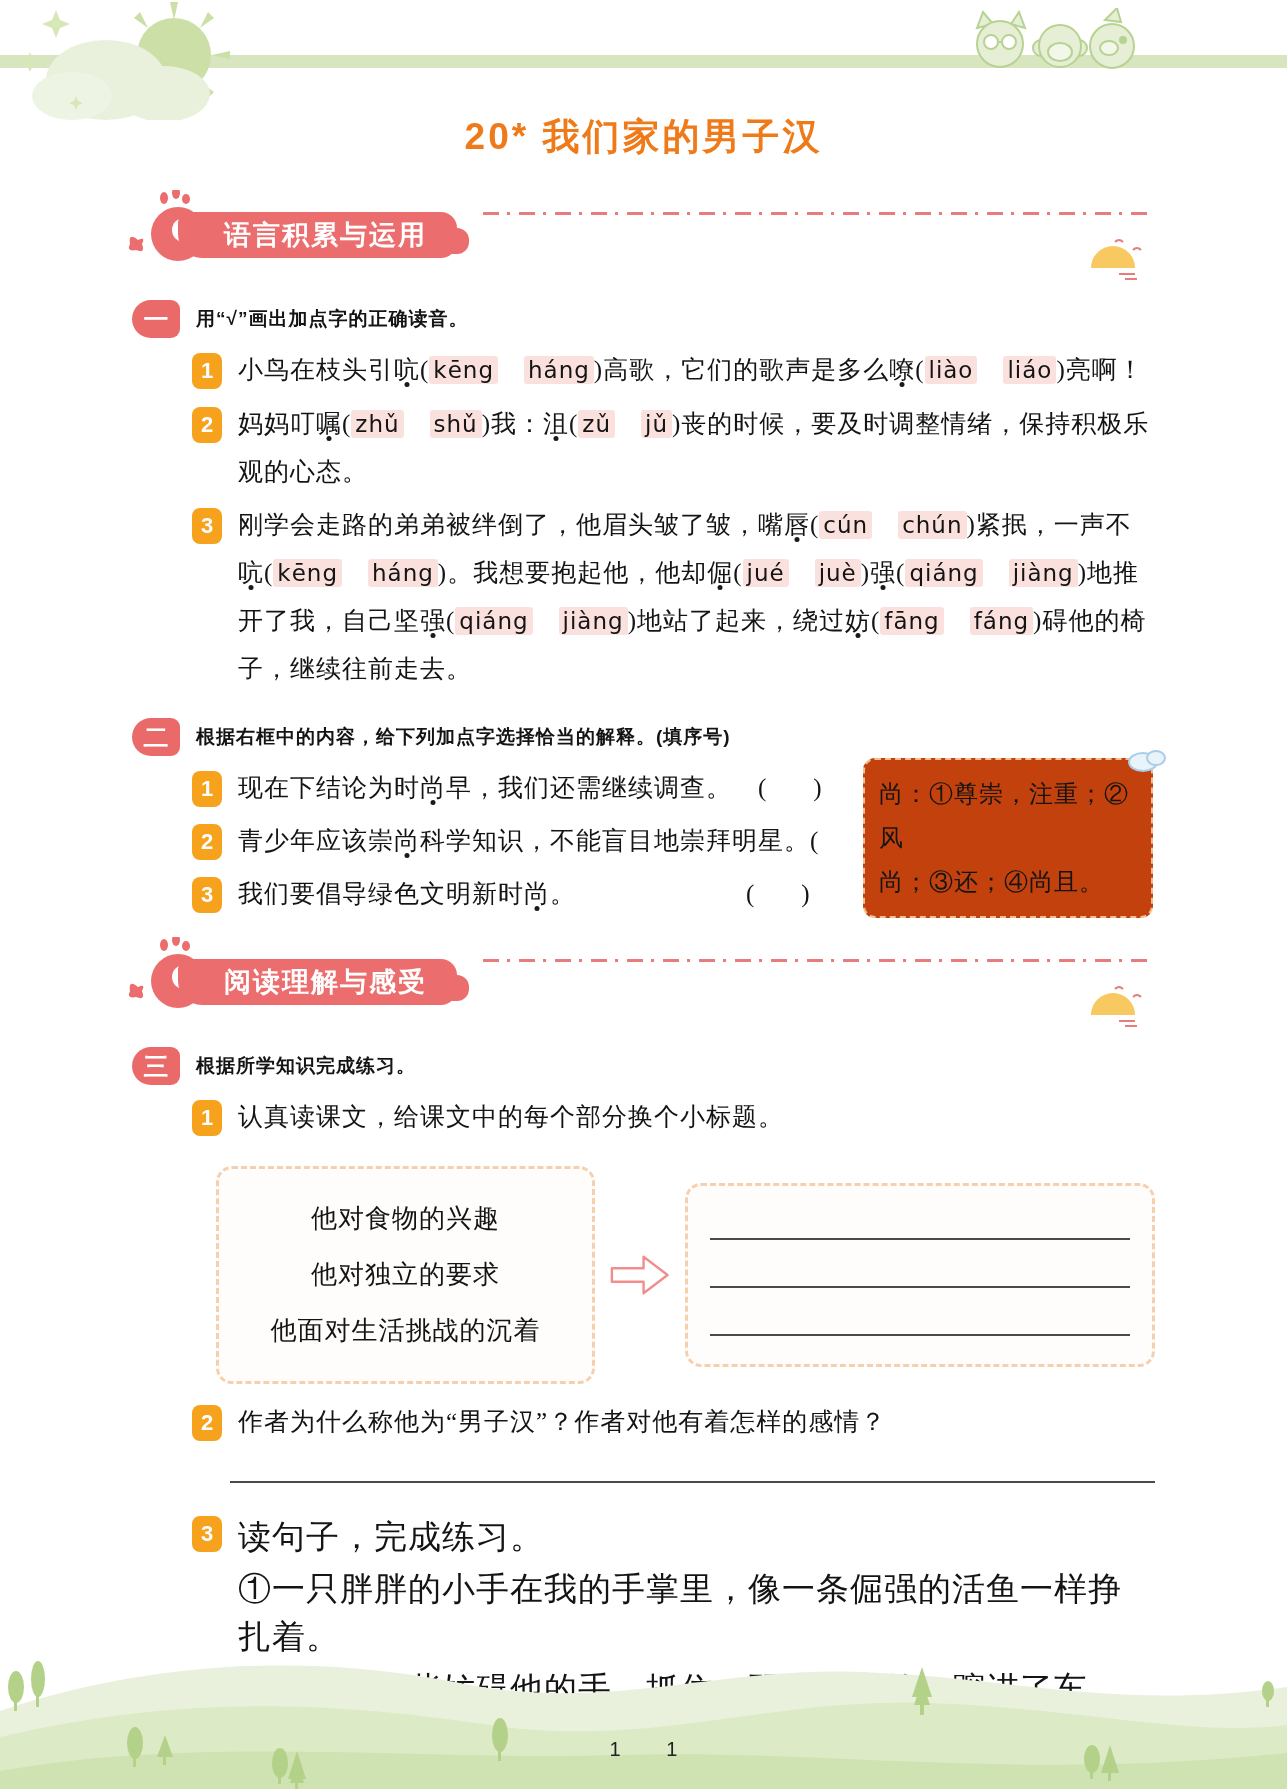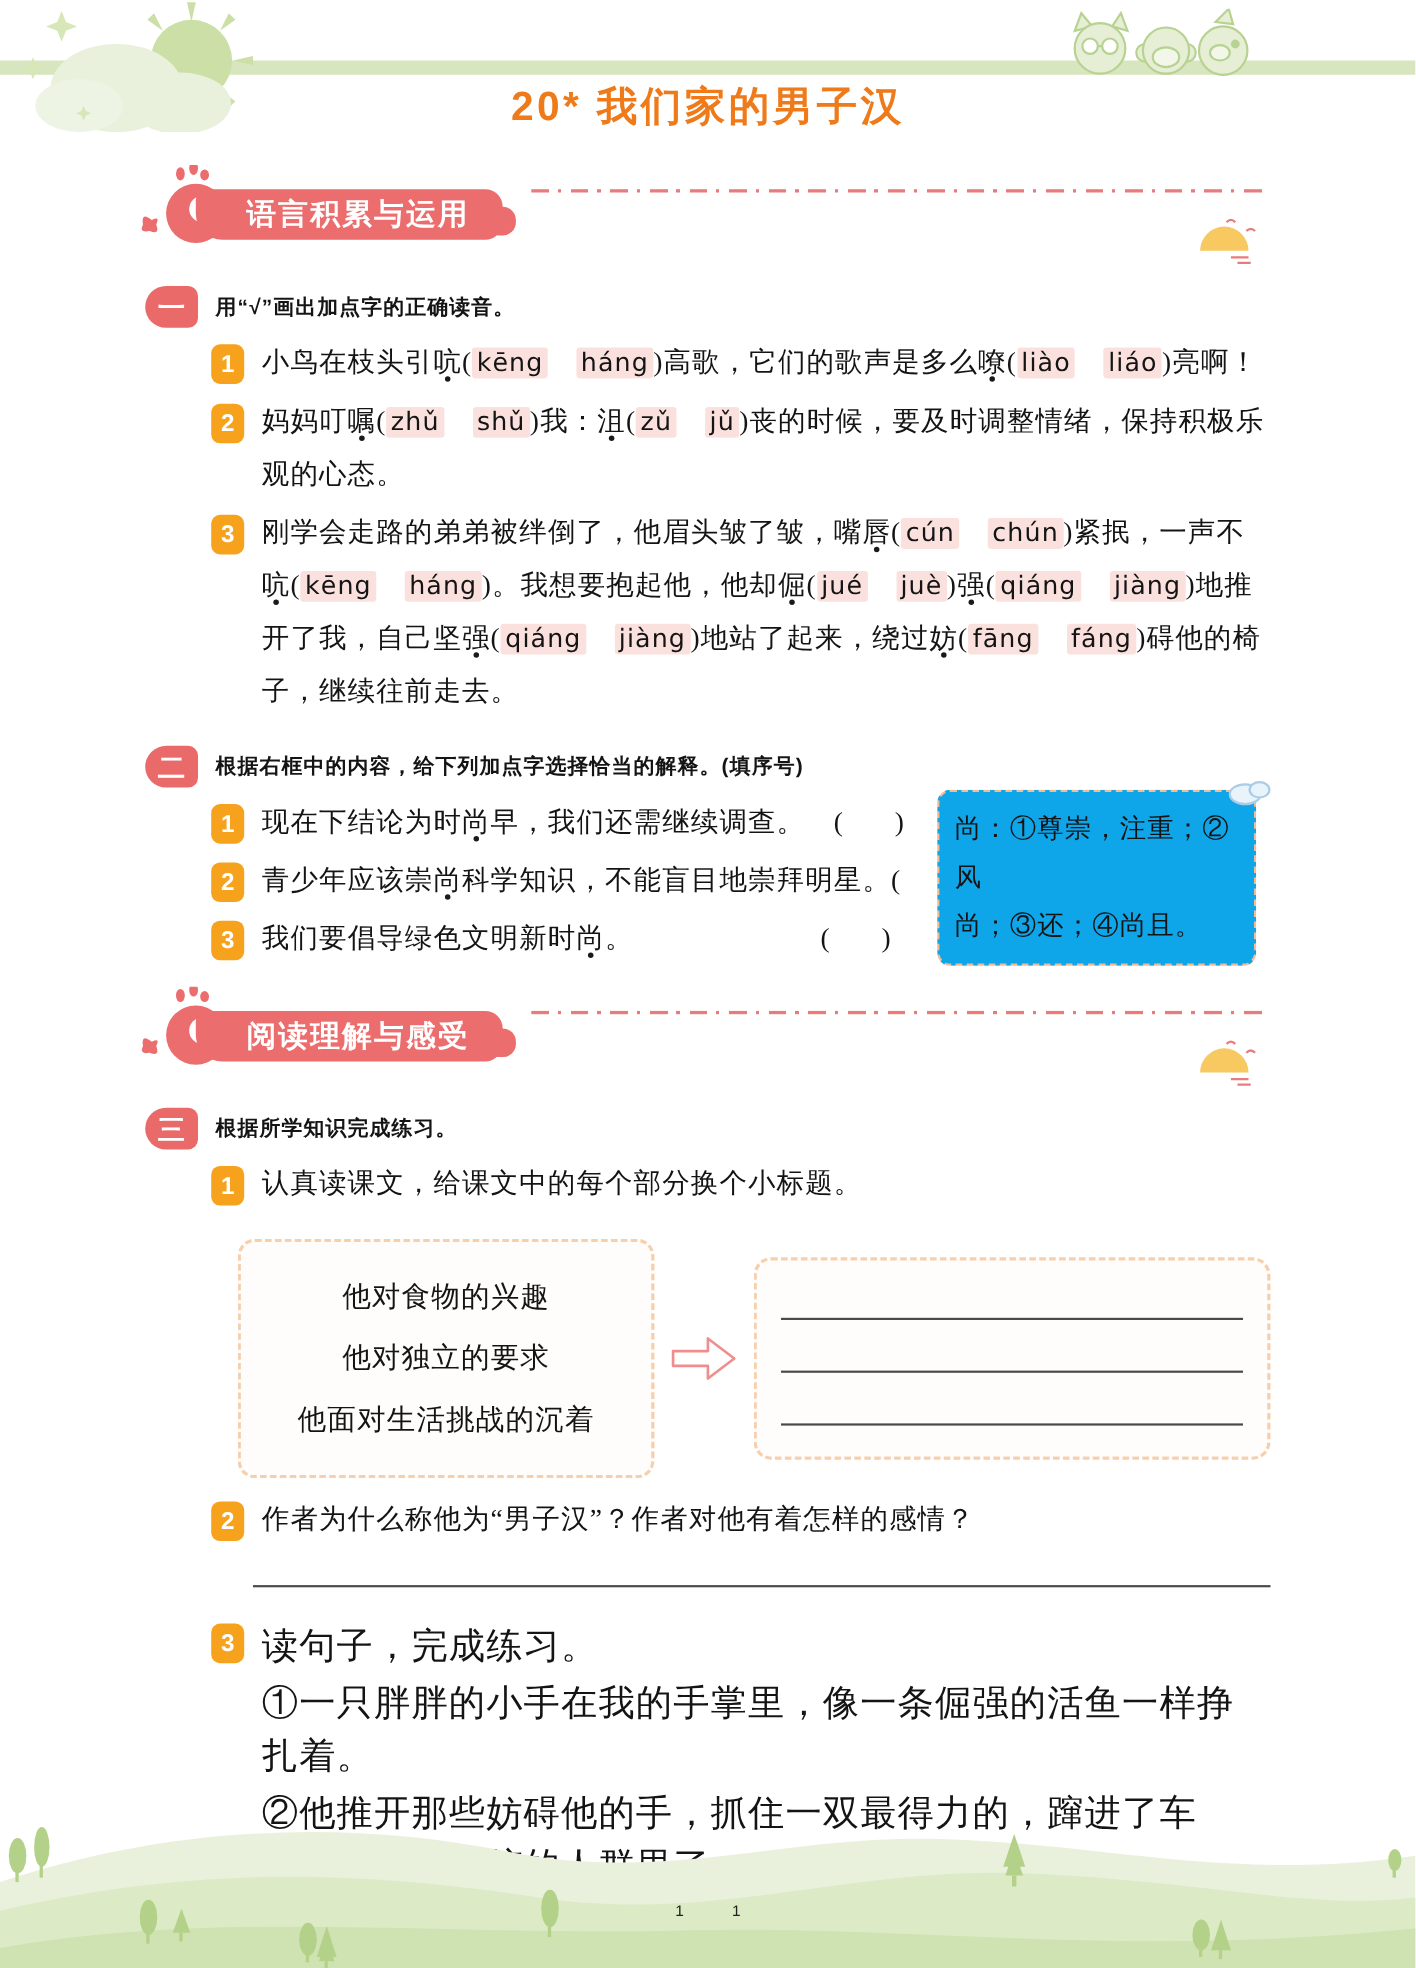--- a/index.html
+++ b/index.html
@@ -3,21 +3,21 @@
 <meta charset="utf-8">
 <style>
   html,body{margin:0;padding:0;background:#fff;}
   .page{position:relative;width:1287px;height:1789px;background:#fff;overflow:hidden;
         font-family:"Liberation Serif","DejaVu Serif",serif;color:#141414;}
   
   .top-bar{position:absolute;top:55px;left:0;width:100%;height:13px;background:#d8e6bf;}
   .deco-cloud{position:absolute;top:0;left:14px;}
   .deco-animals{position:absolute;top:8px;right:150px;}
   
-  h1.title{margin:0;padding-top:72px;text-align:center;font-family:"Liberation Sans","DejaVu Sans",sans-serif;
+  h1.title{margin:0;padding-top:112px;text-align:center;font-family:"Liberation Sans","DejaVu Sans",sans-serif;
            font-weight:bold;font-size:37px;color:#ef7a1a;letter-spacing:3px;}
   
   .content{padding:0 132px;}
   
   .section-row{display:flex;margin-top:50px;height:62px;position:relative;}
   .badge-wrap{position:relative;margin-left:46px;}
   .badge{background:#ec6d6d;color:#fff;font-family:"Liberation Sans","DejaVu Sans",sans-serif;
          font-weight:bold;font-size:27px;letter-spacing:2px;line-height:46px;height:46px;
          padding:0 30px 0 46px;border-radius:10px 16px 16px 24px;position:relative;}
   .badge::after{content:"";position:absolute;right:-12px;bottom:4px;width:20px;height:26px;
@@ -41,37 +41,37 @@
   .gap{display:inline-block;height:1px;}
   .blank{display:inline-block;height:1.05em;border-bottom:2px solid #4a4a4a;vertical-align:baseline;}
   .hl{background:#fbe1de;font-family:"DejaVu Sans","Liberation Sans",sans-serif;font-size:23px;
       padding:1px 4px;border-radius:3px;}
   .dot{position:relative;}
   .dot::after{content:"";position:absolute;left:50%;transform:translateX(-50%);bottom:-4px;
               width:5px;height:5px;border-radius:50%;background:#1a1a1a;}
   
   .ex2wrap{position:relative;}
   .ex2wrap .item{margin-right:278px;}
-  .side-box{position:absolute;right:13px;top:-6px;width:258px;background:#0ea5e9;
+  .side-box{position:absolute;right:2px;top:-6px;width:258px;background:#c2410c;
             border:2px dashed #f3bd93;border-radius:12px;padding:12px 14px;
             font-size:24px;line-height:44px;letter-spacing:1px;}
   .side-box .bluecloud{position:absolute;top:-16px;right:-16px;}
   
   .boxes{display:flex;align-items:center;gap:14px;margin:26px 0 14px 84px;}
   .kbox{width:372px;border:3px dashed #f6d0ae;border-radius:16px;background:#fffdfb;
         padding:22px 8px;text-align:center;font-size:26px;line-height:56px;letter-spacing:1px;}
   .wbox{width:438px;border:3px dashed #f6d0ae;border-radius:16px;background:#fffdfb;
         padding:6px 22px 28px;}
   .wbox .rule{border-bottom:2px solid #4a4a4a;margin-top:46px;}
   .longrule{border-bottom:2px solid #4a4a4a;margin:36px 0 26px 98px;}
   .line{font-size:33px;line-height:48px;letter-spacing:1px;margin:4px 0;}
   
   .hills{position:absolute;left:0;bottom:0;width:1287px;height:150px;}
-  .pagenums{position:absolute;bottom:44px;left:0;width:100%;text-align:center;
-            font-family:"Liberation Sans","DejaVu Sans",sans-serif;font-size:14px;color:#222;}
+  .pagenums{position:absolute;bottom:28px;left:0;width:100%;text-align:center;
+            font-family:"Liberation Sans","DejaVu Sans",sans-serif;font-size:20px;color:#222;}
   .pagenums span{margin:0 20px;}
 </style>
 </head>
 <body>
 
 <div class="page">
 
   <div class="top-bar"></div>
   <svg class="deco-cloud" width="250" height="120" viewBox="0 0 250 120">
     <g fill="#cbdfa6">

